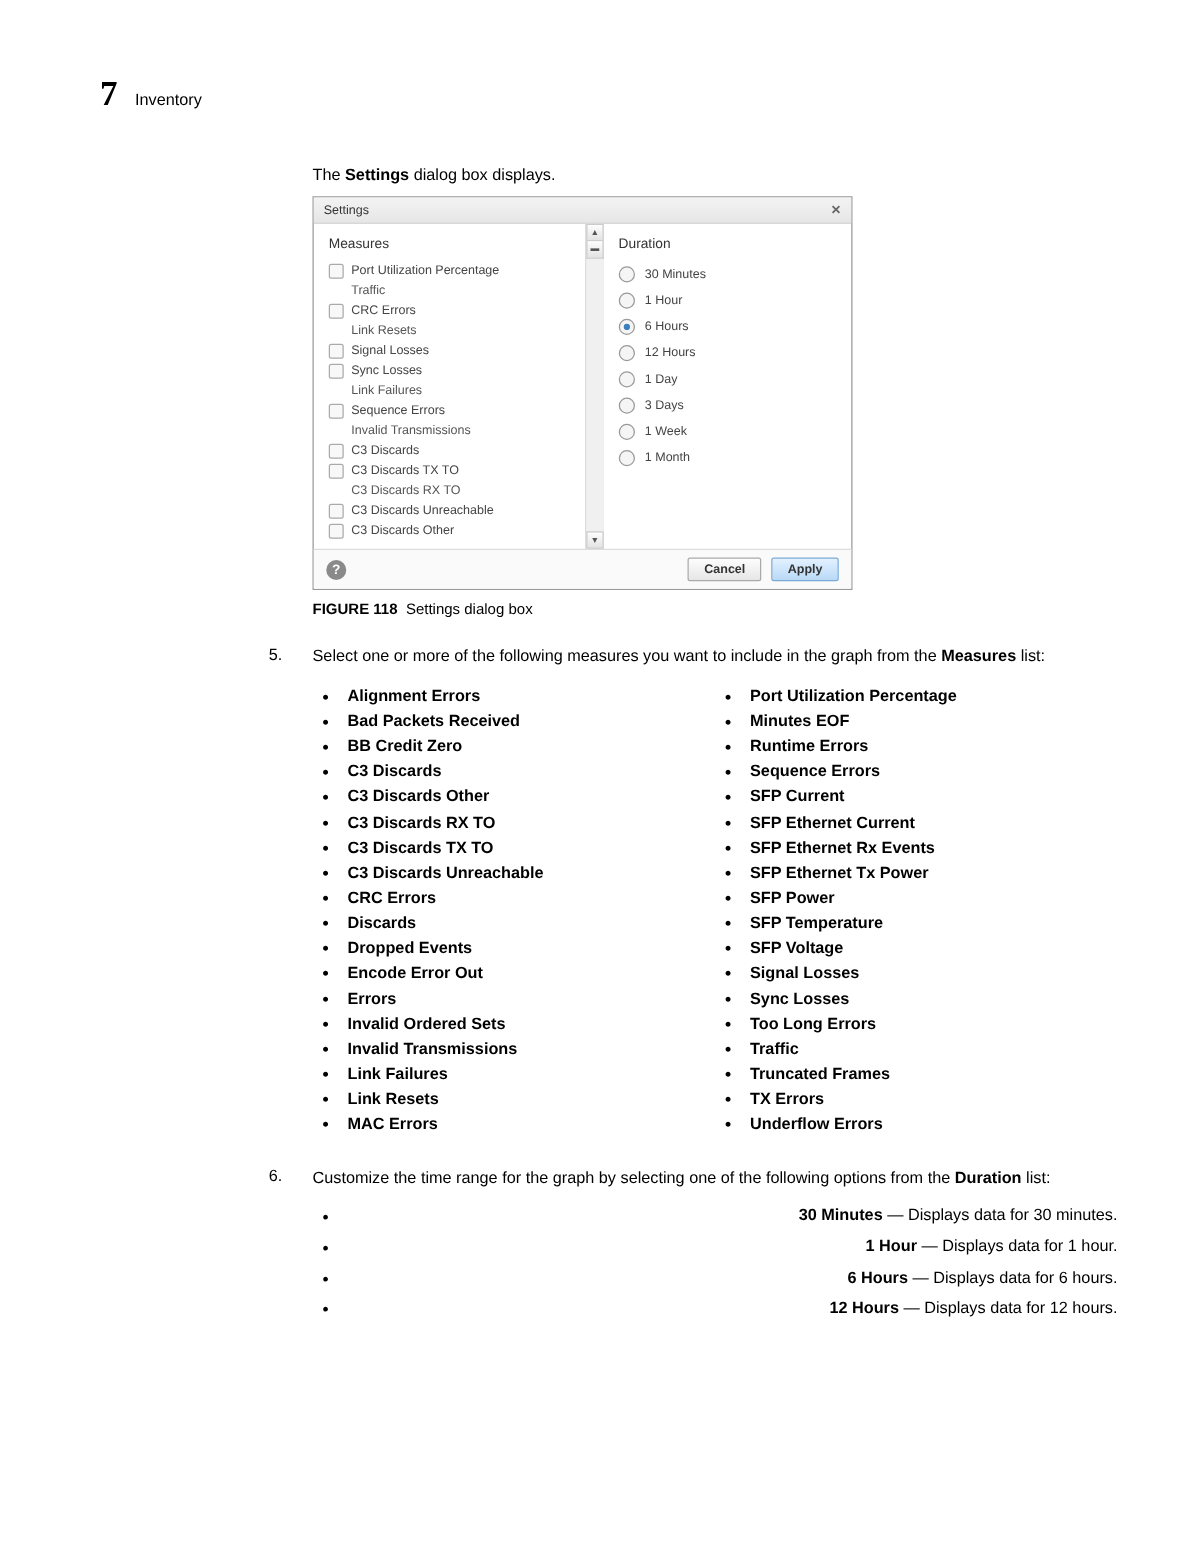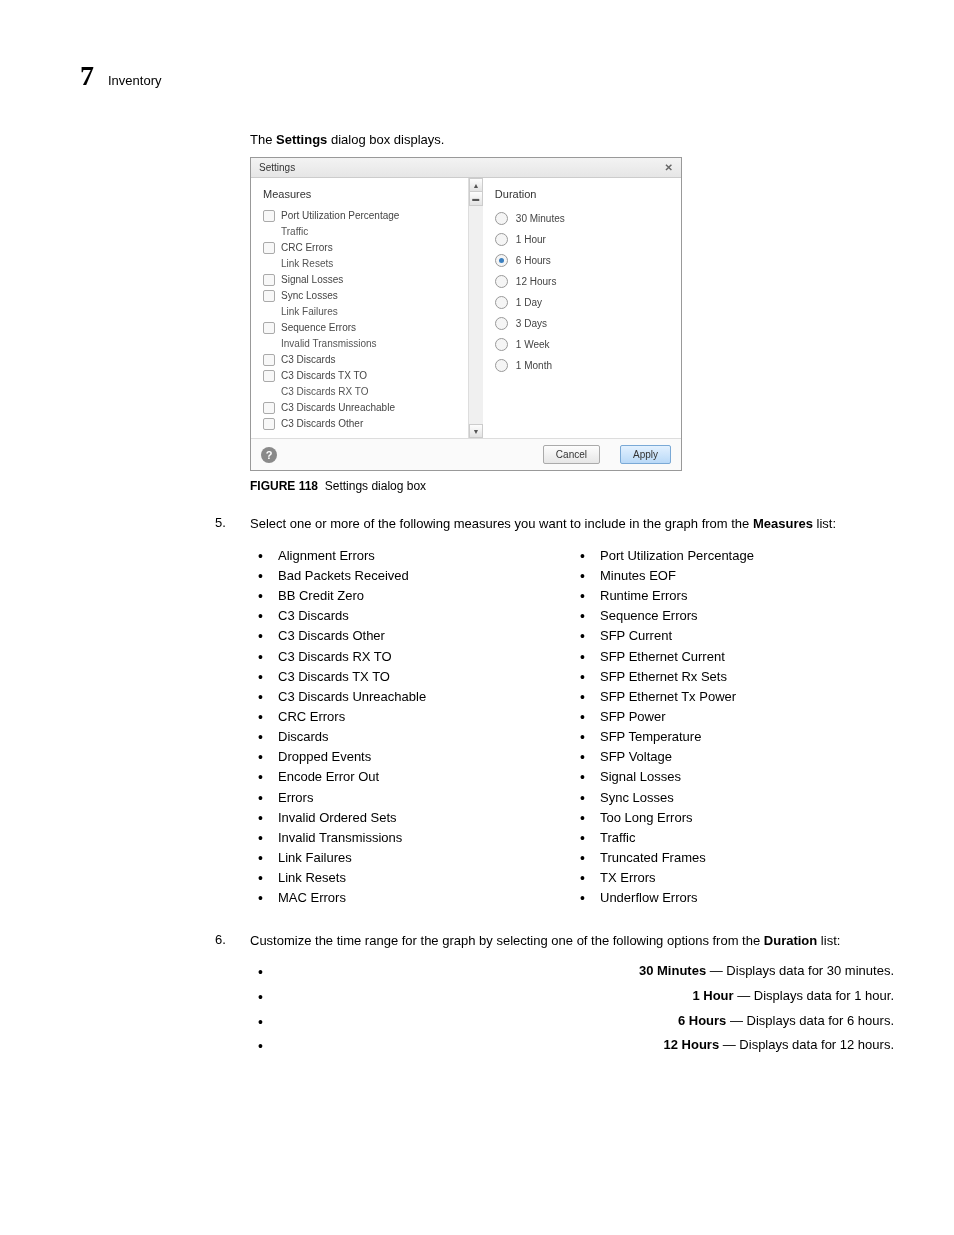--- a/index.html
+++ b/index.html
@@ -81,42 +81,42 @@
     display:flex;
     justify-content:space-between;
     align-items:center;
     background:#fafafa;
   }
   .help-ico {
     width:16px;height:16px;border-radius:50%;
     background:#8a8a8a;color:#fff;font-weight:bold;
     display:flex;align-items:center;justify-content:center;font-size:11px;
   }
-  .foot-btns { display:flex; gap:20px;}
+  .foot-btns { display:flex; gap:8px;font-weight:bold;}
   .btn {
     padding:3px 12px;
     font-size:10px;
     border:1px solid #aaa;
     border-radius:2px;
     background:linear-gradient(#fdfdfd,#e6e6e6);
   }
   .btn.apply { background:linear-gradient(#e3f1ff,#b9d9f7); border-color:#7aa9d6;}
   .fig-cap { font-size:12px; margin:6px 0 22px 0;}
   .fig-cap .fb { font-weight:bold; }
 
   
   .step { display:flex; margin-bottom:6px; margin-left:-35px;}
   .step-num { width:35px; flex:none; }
   .step-body { flex:1; }
   .step p { margin:0 0 6px 0; line-height:1.45;}
   .two-col-list {
     display:flex;
     margin:12px 0 18px 0;
   }
-  .tcol { width:50%; }
+  .tcol { width:50%;font-weight:bold; }
   ul.bullets { list-style:none; padding:0; margin:0;}
   ul.bullets li { position:relative; padding-left:28px; line-height:1.55;}
   ul.bullets li::before { content:"•"; position:absolute; left:8px; font-size:14px;}
   ul.desc { list-style:none; padding:0; margin:8px 0 0 0;}
   ul.desc li { position:relative; padding-left:28px; line-height:1.9;text-align:right;}
   ul.desc li::before { content:"•"; position:absolute; left:8px; font-size:14px;}
 </style>
 </head>
 <body>
 
@@ -272,21 +272,21 @@
               </ul>
             </div>
           <div class="tcol">
               <ul class="bullets" id="step5-right">
                 <li>Port Utilization Percentage</li>
                 <li>Minutes EOF</li>
                 <li>Runtime Errors</li>
                 <li>Sequence Errors</li>
                 <li>SFP Current</li>
                 <li>SFP Ethernet Current</li>
-                <li>SFP Ethernet Rx Sets</li>
+                <li>SFP Ethernet Rx Events</li>
                 <li>SFP Ethernet Tx Power</li>
                 <li>SFP Power</li>
                 <li>SFP Temperature</li>
                 <li>SFP Voltage</li>
                 <li>Signal Losses</li>
                 <li>Sync Losses</li>
                 <li>Too Long Errors</li>
                 <li>Traffic</li>
                 <li>Truncated Frames</li>
                 <li>TX Errors</li>

